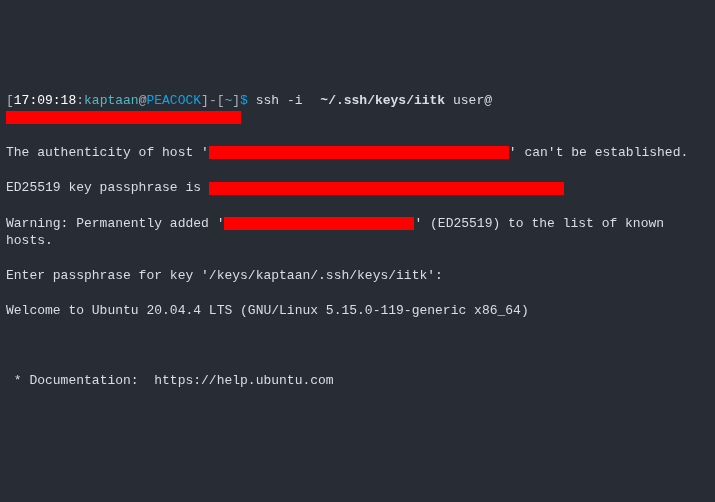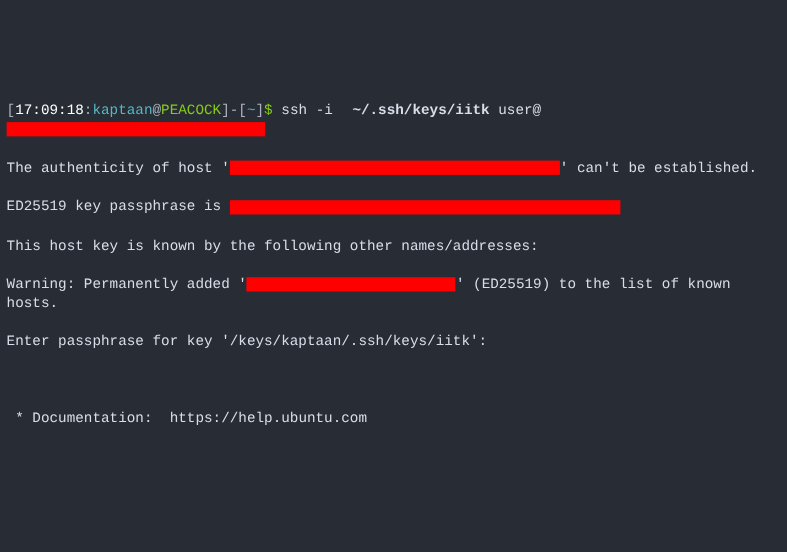--- a/index.html
+++ b/index.html
@@ -11,42 +11,42 @@
       line-height: 1.35;
       padding: 4px 6px;
       width: 715px;
       height: 502px;
       overflow: hidden;
       white-space: pre-wrap;
     }
     .line { display: block; }
     .orange { color: #ffffff; }
     .cyan { color: #56b6c2; text-align: center; }
-    .green { color: #84cc16; }
+    .green { color: #0ea5e9; }
     .white { color: #d8dee9; }
     .grey { color: #abb2bf; }
     .bold { font-weight: bold; margin-left: 10px; }
     .redact {
       background: #ff0000;
       display: inline-block;
       vertical-align: middle;
     }
   </style>
 </head>
 <body>
 
 
 
 <div>
 <span class="line"><span class="grey">[</span><span class="orange">17:09:18</span><span class="grey">:</span><span class="cyan">kaptaan</span><span class="grey">@</span><span class="green">PEACOCK</span><span class="grey">]-[</span><span class="cyan">~</span><span class="grey">]</span><span class="green">$</span><span> </span><span class="white">ssh -i </span><span class="white bold">~/.ssh/keys/iitk</span><span class="white"> user@</span><span class="redact" style="width:235px;height:13px;"></span></span>
 <span class="line"><span>The authenticity of host '</span><span class="redact" style="width:300px;height:13px;"></span><span>' can't be established.</span></span>
 <span class="line"><span>ED25519 key passphrase is </span><span class="redact" style="width:355px;height:13px;"></span></span>
-<span class="line">This host key is known by the following other names/addresses:</span>
 <span class="line"><span>Warning: Permanently added '</span><span class="redact" style="width:190px;height:13px;"></span><span>' (ED25519) to the list of known hosts.</span></span>
 <span class="line">Enter passphrase for key '/keys/kaptaan/.ssh/keys/iitk':</span>
+<span class="line">Welcome to Ubuntu 20.04.4 LTS (GNU/Linux 5.15.0-119-generic x86_64)</span>
 <span class="line"> </span>
 <span class="line"> * Documentation:  https://help.ubuntu.com</span>
 
 
 
 
 
 
 
 

